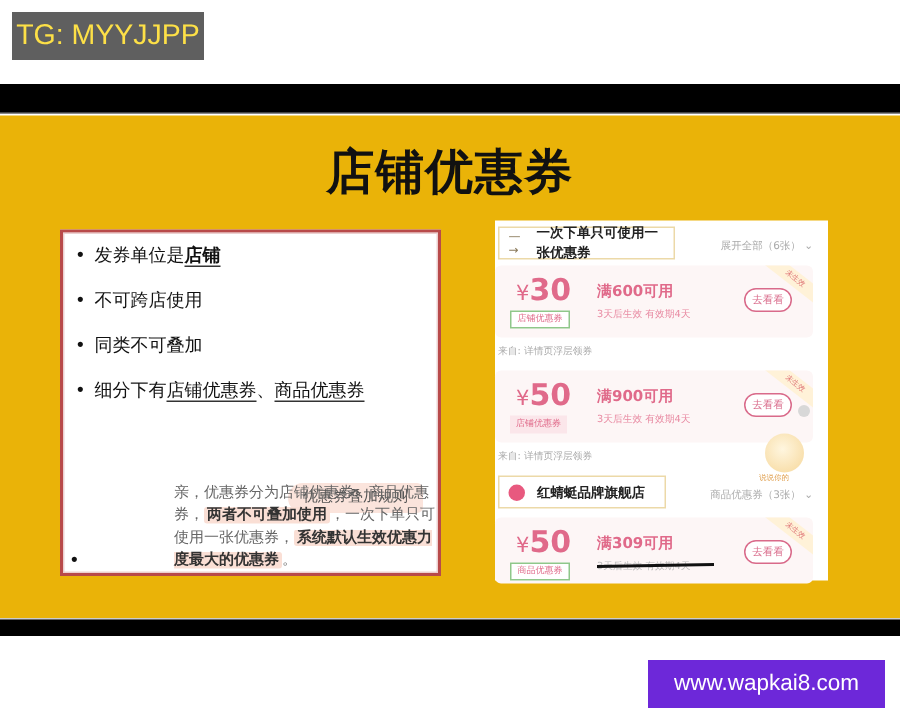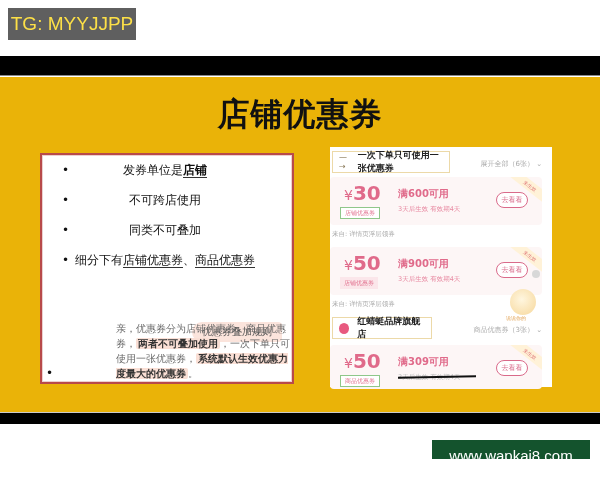--- a/index.html
+++ b/index.html
@@ -5,40 +5,40 @@
   * { margin: 0; padding: 0; box-sizing: border-box; }
   html, body { width: 600px; height: 480px; background: #ffffff; overflow: hidden; }
   body { position: relative; font-family: "DejaVu Sans", "Liberation Sans", sans-serif; color: #111; }
 
   .wm-top {
     position: absolute; left: 8px; top: 8px; width: 128px; height: 32px;
     background: #5f5f5f; color: #fde047; font-family: "Liberation Sans", sans-serif;
     font-size: 19px; line-height: 32px; text-align: center;
   }
   .wm-bottom {
-    position: absolute; left: 432px; top: 440px; width: 158px; height: 19px;
-    background: #14532d; color: #ffffff; font-family: "Liberation Sans", sans-serif;
+    position: absolute; left: 432px; top: 440px; width: 158px; height: 32px;
+    background: #6d28d9; color: #ffffff; font-family: "Liberation Sans", sans-serif;
     font-size: 15px; line-height: 32px; text-align: center;
   }
   .bar-top { position: absolute; left: 0; top: 56px; width: 600px; height: 20px; background: #000; border-bottom: 1px solid #888; }
   .bar-bottom { position: absolute; left: 0; top: 412px; width: 600px; height: 12px; background: #000; border-top: 1px solid #ccc; }
 
   .slide { position: absolute; left: 0; top: 77px; width: 600px; height: 335px; background: #eab308; text-decoration: underline; }
 
   .slide-title {
     position: absolute; left: 0; top: 16px; width: 600px; text-align: center;
     font-size: 32px; font-weight: bold; color: #111; letter-spacing: 1px;
   }
 
   .rule-box {
     position: absolute; left: 40px; top: 76px; width: 254px; height: 231px;
     border: 2px solid #b84a4a; border-style: solid; background: #fff;
     box-shadow: inset 0 0 0 1px rgba(200,120,120,0.35);
   }
-  .bullets { list-style: none; position: absolute; left: 20px; top: 6px; text-align: center; }
+  .bullets { list-style: none; position: absolute; left: 8px; top: 6px; }
   .bullets li { font-size: 12px; color: #111; height: 30px; line-height: 18px; position: relative; padding-left: 13px; }
   .bullets li::before { content: "•"; position: absolute; left: 0; top: 0; font-size: 12px; }
   .ul { border-bottom: 1px solid #333; }
 
   .rule-chip {
     position: absolute; right: 10px; top: 130px; height: 20px; padding: 0 10px;
     background: #fbe4dc; border-radius: 10px 4px 4px 10px; font-size: 10px; color: #555; line-height: 20px; margin-top: 37px;
   }
   .rule-text {
     position: absolute; left: 28px; top: 166px; width: 180px; font-size: 10px;
@@ -149,21 +149,21 @@
         <span class="yen">¥</span><span class="amt">50</span>
       </div>
       <div class="tag">店铺优惠券</div>
       <div class="cond">满900可用</div>
       <div class="valid">3天后生效 有效期4天</div>
       <div class="go-btn">去看看</div>
       <div class="ribbon">未生效</div>
     </div>
     <div class="source" style="top:153px;">来自: 详情页浮层领券</div>
 
-    <div class="shop-header" style="top:170px; width:100px;">
+    <div class="shop-header" style="top:170px; width:112px;">
       <span class="shop-logo"></span>
       <span>红蜻蜓品牌旗舰店</span>
     </div>
     <div class="expand" style="top:178px;">
       <span>商品优惠券（3张）</span> <span>⌄</span>
     </div>
 
     <div class="coupon" style="top:198px; height:44px;">
       <div class="price">
         <span class="yen">¥</span><span class="amt">50</span>

